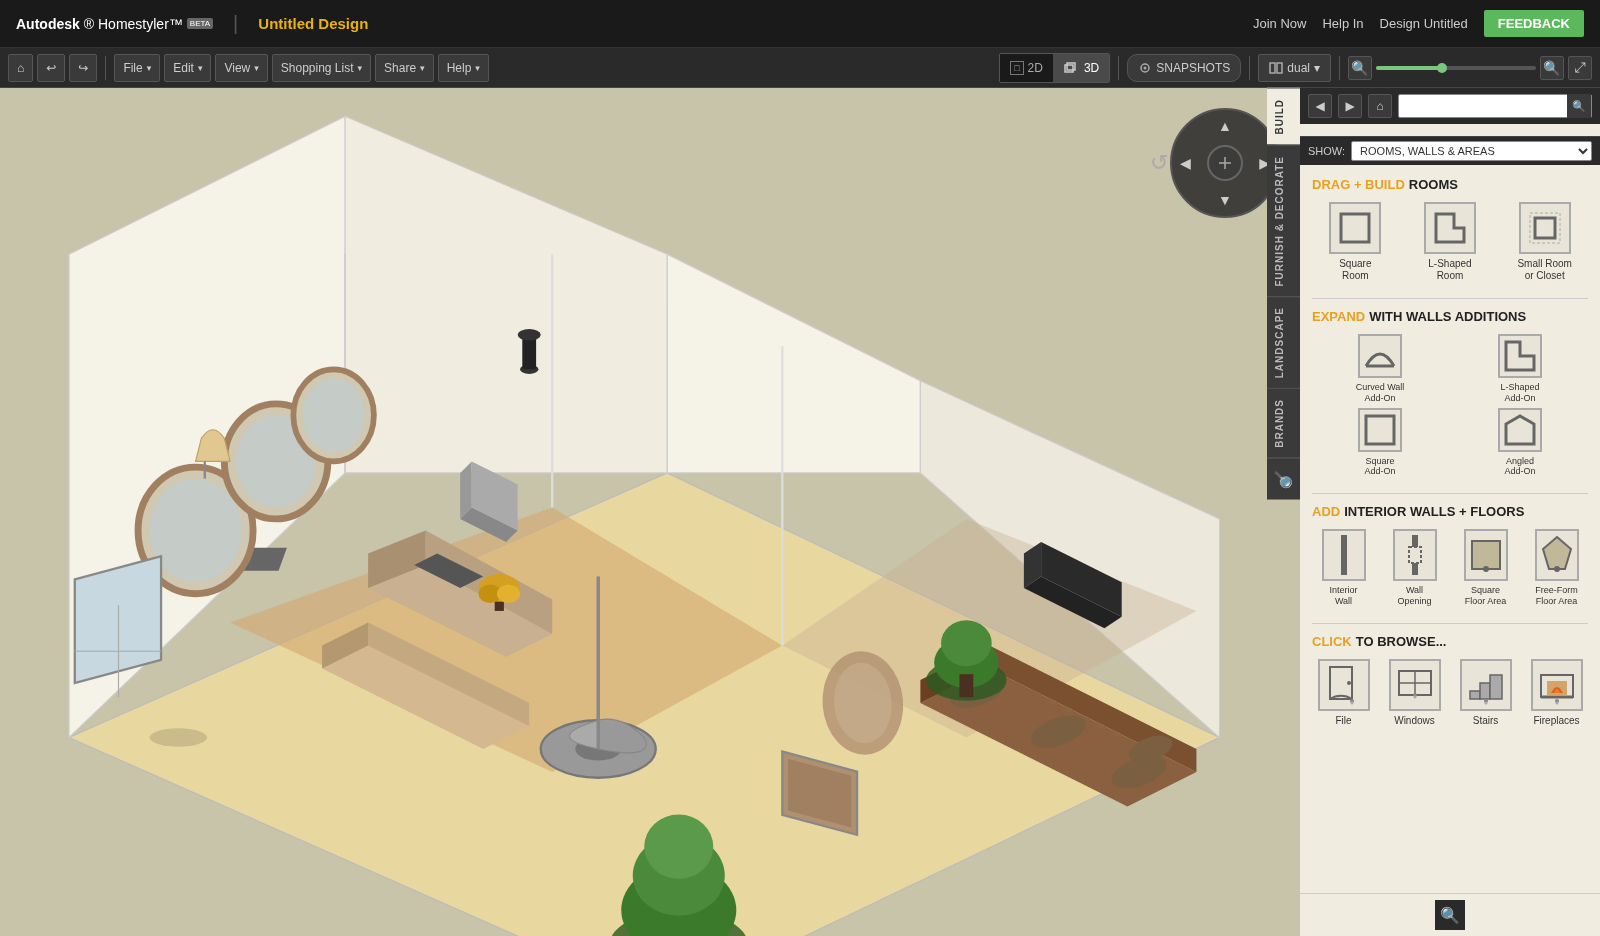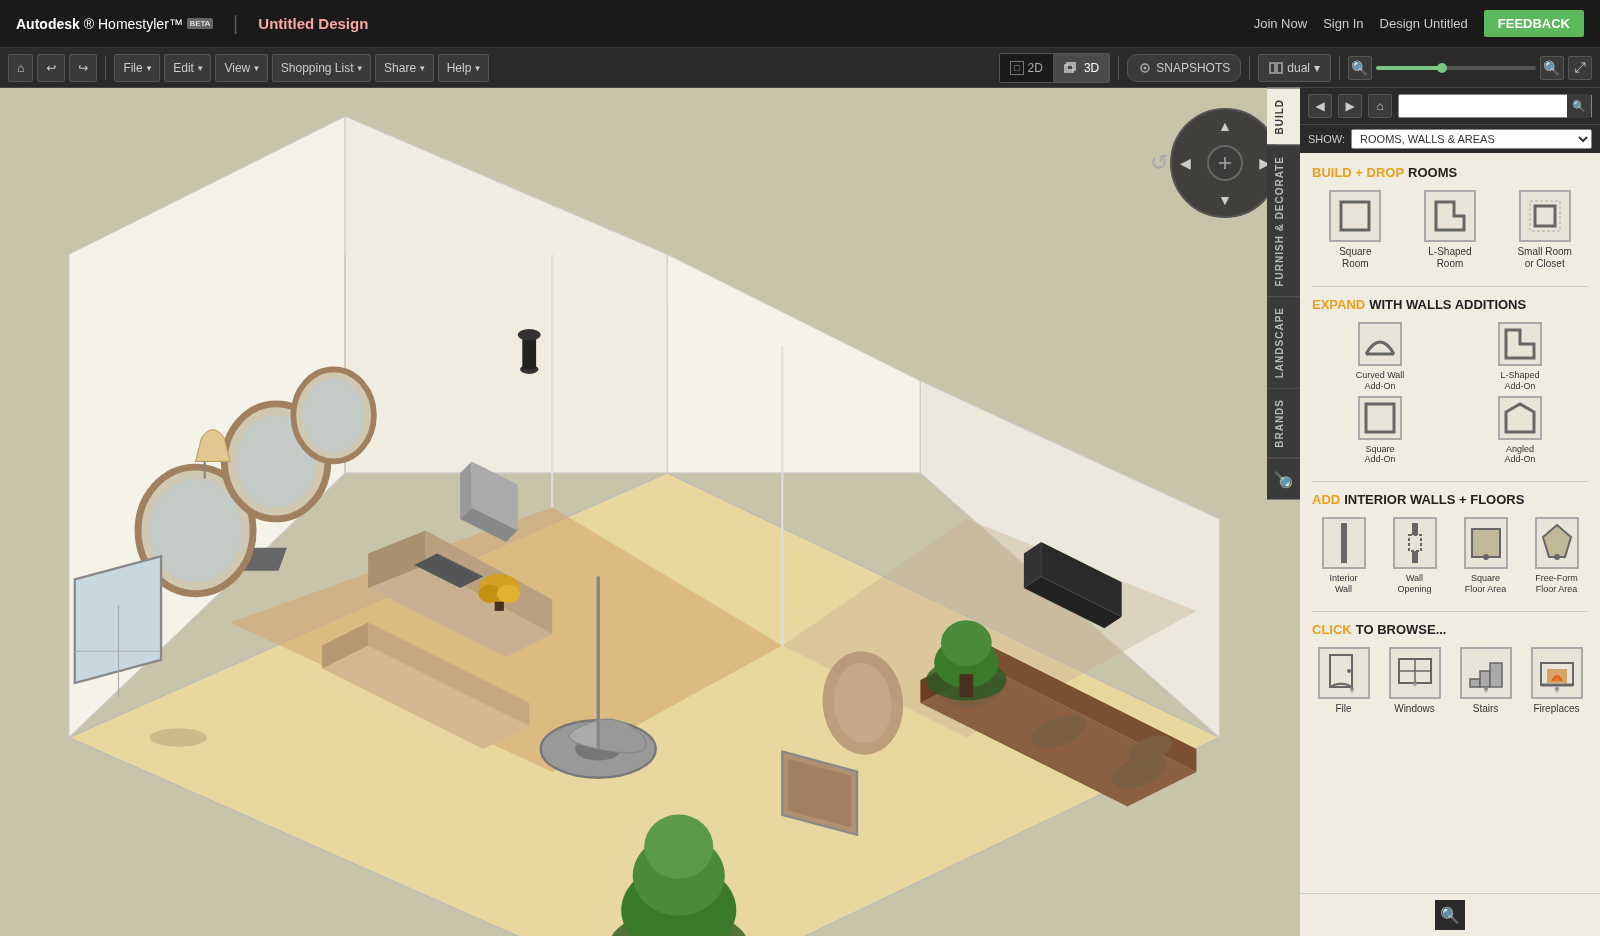--- a/index.html
+++ b/index.html
@@ -27,21 +27,21 @@
     #topbar .logo .homestyler { color: #fff; font-size: 14px; }
     #topbar .logo .beta {
       font-size: 8px;
       background: #666;
       color: #fff;
       padding: 1px 3px;
       border-radius: 2px;
       vertical-align: super;
     }
     #topbar .divider { color: #555; font-size: 20px; margin: 0 8px; }
-    #topbar .design-title { color: #fca5a5; font-size: 15px; font-weight: bold; }
+    #topbar .design-title { color: #eab308; font-size: 15px; font-weight: bold; }
     #topbar .spacer { flex: 1; }
     #topbar .top-links { display: flex; align-items: center; gap: 16px; font-size: 13px; }
     #topbar .top-links a { color: #ccc; text-decoration: none; cursor: pointer; }
     #topbar .feedback-btn {
       background: #5cb85c;
       color: #fff;
       border: none;
       padding: 6px 14px;
       font-size: 13px;
       font-weight: bold;
@@ -329,20 +329,21 @@
       font-size: 11px;
     }
 
     .panel-show-bar {
       background: #2a2a2a;
       display: flex;
       align-items: center;
       padding: 4px 8px;
       gap: 6px;
       border-top: 1px solid #444;
+      margin-top: 12px;
     }
     .panel-show-label {
       color: #ccc;
       font-size: 11px;
       white-space: nowrap;
     }
     .panel-show-select {
       flex: 1;
       background: #fff;
       border: 1px solid #888;
@@ -565,21 +566,21 @@
   <div class="logo">
     <span class="autodesk">Autodesk</span>
     <span class="homestyler">®&nbsp;Homestyler™</span>
     <span class="beta">BETA</span>
   </div>
   <span class="divider">|</span>
   <span class="design-title">Untitled Design</span>
   <span class="spacer"></span>
   <div class="top-links">
     <a>Join Now</a>
-    <a>Sign In</a>
+    <a>Help In</a>
     <a>Design Untitled</a>
     <button class="feedback-btn">FEEDBACK</button>
   </div>
 </div>
 
 <div id="toolbar">
   <button class="toolbar-btn">⌂</button>
   <button class="toolbar-btn">↩</button>
   <button class="toolbar-btn">↪</button>
   <div class="toolbar-separator"></div>
@@ -780,21 +781,21 @@
     <div class="panel-show-bar">
       <span class="panel-show-label">SHOW:</span>
       <select class="panel-show-select">
         <option>ROOMS, WALLS &amp; AREAS</option>
       </select>
     </div>
 
     <div class="panel-content">
 
       <div class="section-title">
-        <span class="highlight">BUILD + DROP</span>
+        <span class="highlight">DRAG + BUILD</span>
         <span>ROOMS</span>
       </div>
       <div class="rooms-grid">
 
         <div class="room-item">
           <div class="room-icon">
             <svg width="36" height="36" viewBox="0 0 36 36">
               <rect x="4" y="4" width="28" height="28" fill="none" stroke="#666" stroke-width="3"></rect>
             </svg>
           </div>

